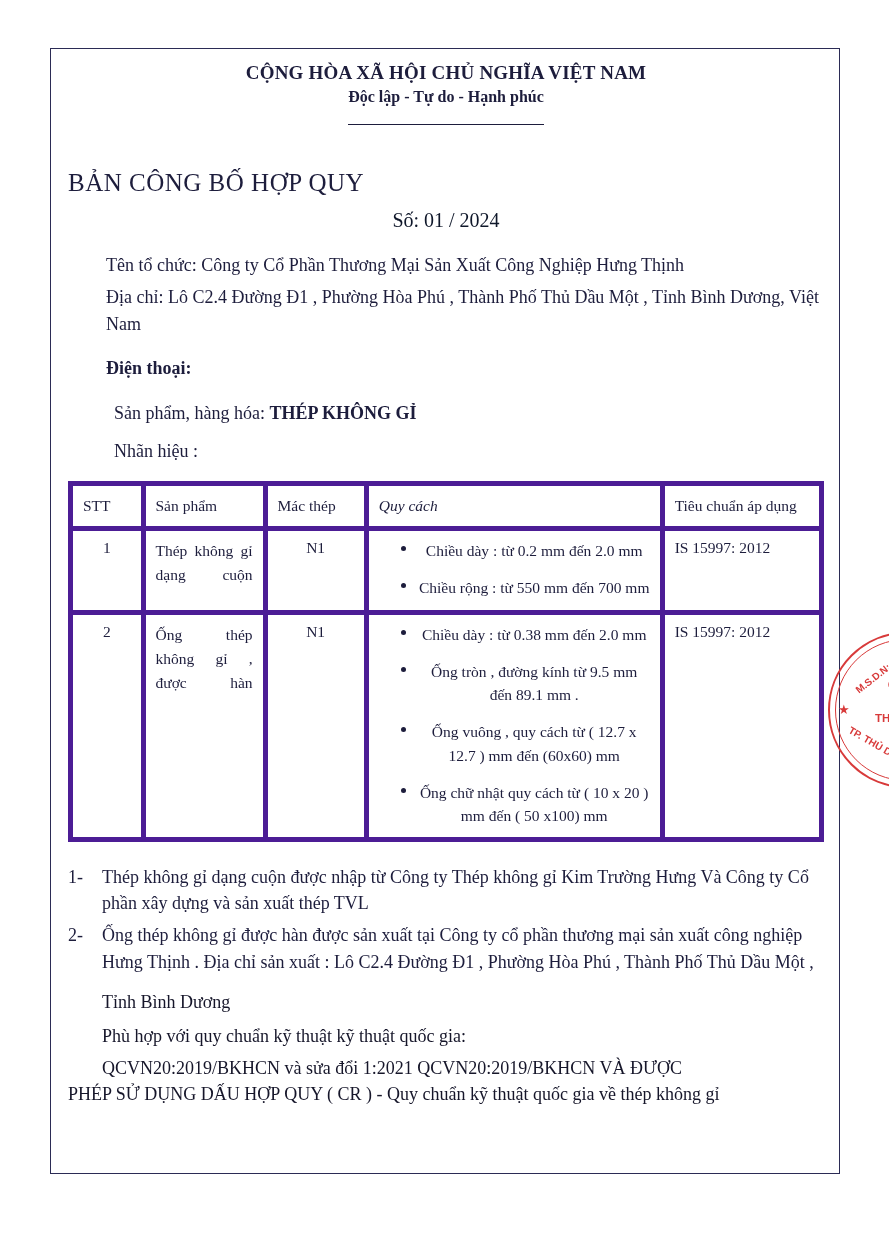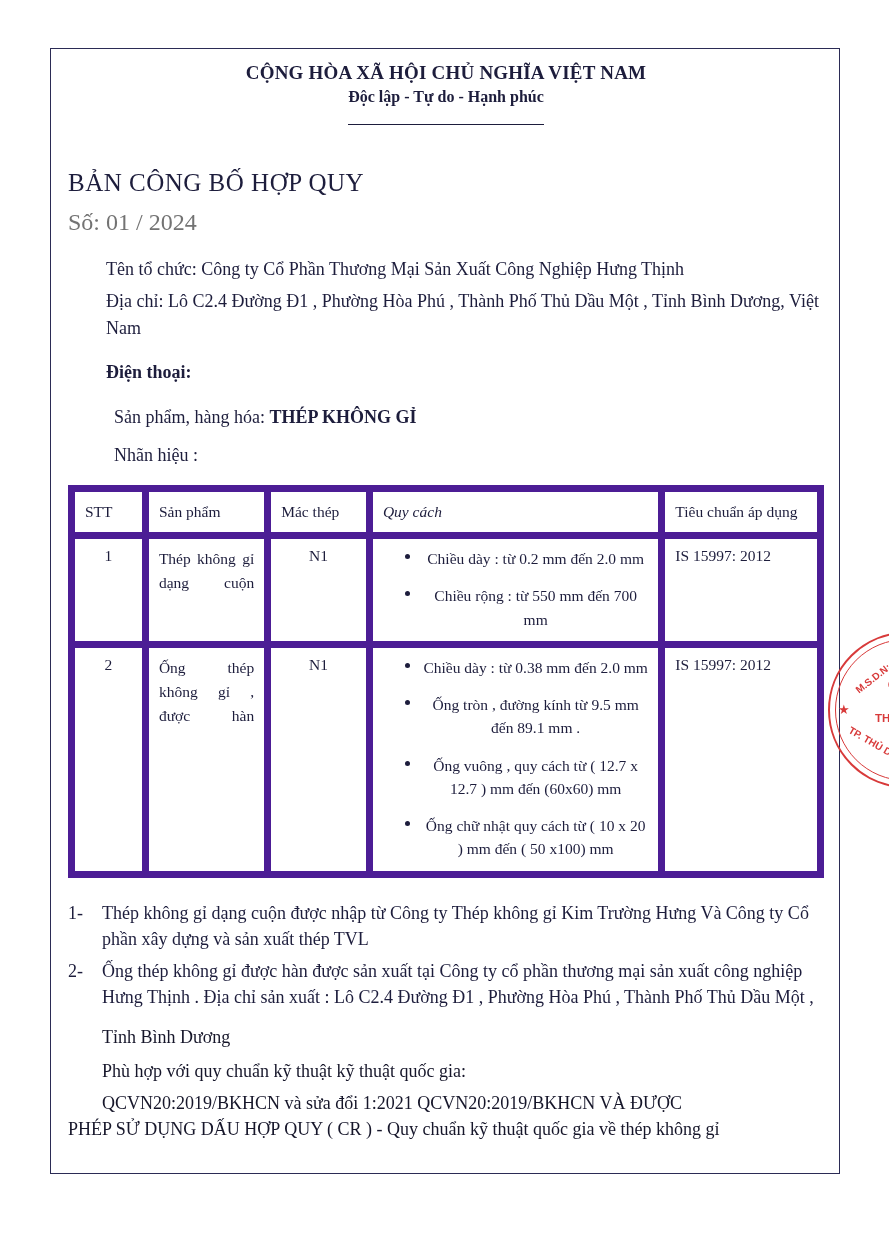--- a/index.html
+++ b/index.html
@@ -51,24 +51,24 @@
   }
   .title {
     text-align: left;
     font-weight: normal;
     font-size: 25px;
     margin-top: 44px;
     letter-spacing: .5px;
     color: #1d1d3c;
   }
   .subtitle {
-    text-align: left;
-    font-size: 24px;
+    text-align: center;
+    font-size: 20px;
     margin-top: 12px;
-    color: #737373;
+    color: #0f172a;
   }
   .para {
     font-size: 18px;
     line-height: 1.5;
     color: #1d1d3c;
   }
   .p-org { margin-top: 20px; padding-left: 38px; }
   .p-addr { margin-top: 5px; padding-left: 38px; }
   .p-phone { margin-top: 17px; padding-left: 38px; font-weight: bold; }
   .p-prod { margin-top: 18px; padding-left: 46px; }
@@ -77,21 +77,21 @@
   .bold { font-weight: bold; }
 
   table.spec {
     border-collapse: collapse;
     width: 756px;
     margin-top: 16px;
     font-size: 15.5px;
     color: #1d1d3c;
   }
   table.spec th, table.spec td {
-    border: 7px solid #4c1d95;
+    border: 5px solid #4c1d95;
     vertical-align: top;
     padding: 8px 10px;
   }
   table.spec th {
     font-weight: normal;
     text-align: left;
     padding-top: 11px;
     padding-bottom: 11px;
   }
   .col-stt { width: 54px; text-align: center; }

